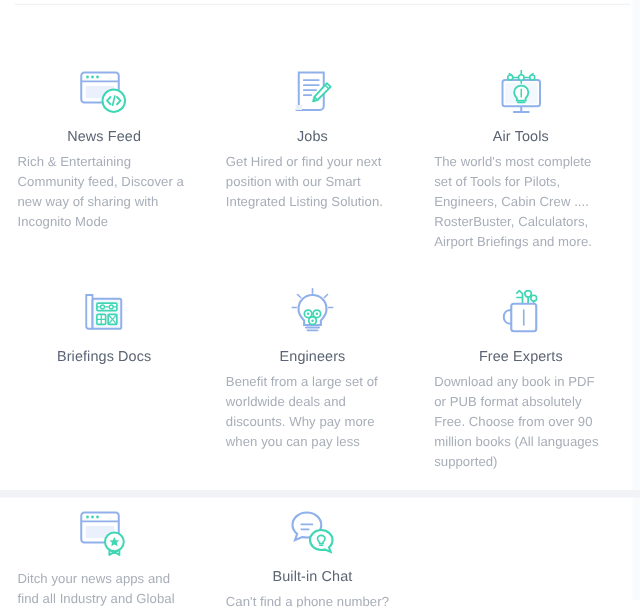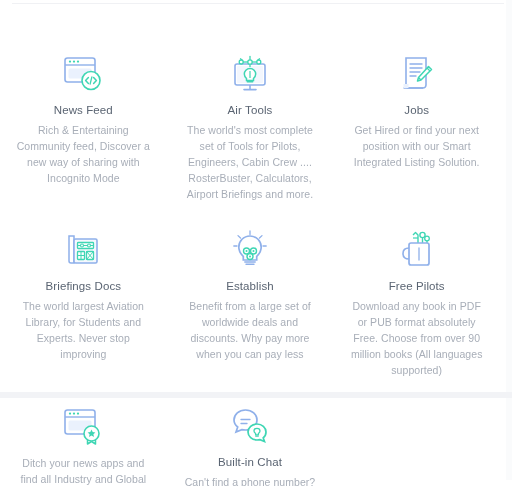--- a/index.html
+++ b/index.html
@@ -77,21 +77,20 @@
     font-size: 11.5px;
     color: #5a6472;
     margin-bottom: 4px;
     text-align: center;
     line-height: 15px;
     letter-spacing: 0.1px;
   }
   .feature-desc {
     font-size: 10.5px;
     color: #a8aeb8;
-    text-align: center;
     line-height: 16px;
     letter-spacing: 0.05px;
     max-width: 150px;
   }
 </style>
 </head>
 <body>
 
 <div id="page">
 
@@ -110,20 +109,39 @@
           <circle cx="18" cy="9.6" r="1.15" fill="#3fd6b4"></circle>
           <rect x="8.5" y="16.5" width="23" height="10" rx="1.5" fill="#eaf1fd"></rect>
           <circle cx="31" cy="28.5" r="9" fill="#ffffff" stroke="#3fd6b4" stroke-width="1.6"></circle>
           <path d="M28.4 25.6 L25.6 28.5 L28.4 31.4" stroke="#3fd6b4" stroke-width="1.5" stroke-linecap="round" stroke-linejoin="round" fill="none"></path>
           <path d="M33.6 25.6 L36.4 28.5 L33.6 31.4" stroke="#3fd6b4" stroke-width="1.5" stroke-linecap="round" stroke-linejoin="round" fill="none"></path>
           <path d="M31.9 24.8 L30.1 32.2" stroke="#3fd6b4" stroke-width="1.3" stroke-linecap="round"></path>
         </svg>
       </div>
       <div class="feature-title">News Feed</div>
       <div class="feature-desc">Rich &amp; Entertaining Community feed, Discover a new way of sharing with Incognito Mode</div>
+    </div>
+
+    <div class="feature">
+      <div class="icon-wrap">
+        <svg width="46" height="46" viewBox="0 0 46 46" fill="none">
+          <path d="M12 7 H32 V34 C32 35.6 30.6 37 29 37 H14.5 C13 37 12 35.8 12 34.3 Z" stroke="#8fb0ea" stroke-width="1.6" fill="#ffffff"></path>
+          <path d="M12 34.3 C12 35.8 11 37 9.5 37 H29" stroke="#8fb0ea" stroke-width="1.6" fill="none"></path>
+          <rect x="9.5" y="33" width="5" height="4" fill="#eaf1fd"></rect>
+          <path d="M16 13 H28" stroke="#8fb0ea" stroke-width="1.4" stroke-linecap="round"></path>
+          <path d="M16 17 H28" stroke="#8fb0ea" stroke-width="1.4" stroke-linecap="round"></path>
+          <path d="M16 21 H26" stroke="#8fb0ea" stroke-width="1.4" stroke-linecap="round"></path>
+          <path d="M16 25 H22" stroke="#8fb0ea" stroke-width="1.4" stroke-linecap="round"></path>
+          <path d="M34.5 15.5 L37.5 18.5 L27 29 L23.5 30 L24.5 26.5 Z" stroke="#3fd6b4" stroke-width="1.5" fill="#ffffff" stroke-linejoin="round"></path>
+          <path d="M33 17 L36 20" stroke="#3fd6b4" stroke-width="1.2"></path>
+          <path d="M24.5 26.5 L27 29" stroke="#3fd6b4" stroke-width="1.2"></path>
+        </svg>
+      </div>
+      <div class="feature-title">Jobs</div>
+      <div class="feature-desc">Get Hired or find your next position with our Smart Integrated Listing Solution.</div>
     </div>
 
     <div class="feature">
       <div class="icon-wrap">
         <svg width="46" height="46" viewBox="0 0 46 46" fill="none">
           <rect x="8" y="13" width="30" height="21" rx="2" stroke="#8fb0ea" stroke-width="1.6" fill="#ffffff"></rect>
           <rect x="10" y="15" width="26" height="17" rx="1" fill="#f3f7fe"></rect>
           <path d="M23 34 V38" stroke="#8fb0ea" stroke-width="1.6"></path>
           <path d="M17 38.6 H29" stroke="#8fb0ea" stroke-width="1.6" stroke-linecap="round"></path>
           <path d="M23 8.5 V5.5" stroke="#3fd6b4" stroke-width="1.3" stroke-linecap="round"></path>
@@ -139,55 +157,35 @@
           <path d="M23 20 V27" stroke="#3fd6b4" stroke-width="1.2"></path>
         </svg>
       </div>
       <div class="feature-title">Air Tools</div>
       <div class="feature-desc">The world's most complete set of Tools for Pilots, Engineers, Cabin Crew .... RosterBuster, Calculators, Airport Briefings and more.</div>
     </div>
 
     <div class="feature">
       <div class="icon-wrap">
         <svg width="46" height="46" viewBox="0 0 46 46" fill="none">
-          <path d="M12 7 H32 V34 C32 35.6 30.6 37 29 37 H14.5 C13 37 12 35.8 12 34.3 Z" stroke="#8fb0ea" stroke-width="1.6" fill="#ffffff"></path>
-          <path d="M12 34.3 C12 35.8 11 37 9.5 37 H29" stroke="#8fb0ea" stroke-width="1.6" fill="none"></path>
-          <rect x="9.5" y="33" width="5" height="4" fill="#eaf1fd"></rect>
-          <path d="M16 13 H28" stroke="#8fb0ea" stroke-width="1.4" stroke-linecap="round"></path>
-          <path d="M16 17 H28" stroke="#8fb0ea" stroke-width="1.4" stroke-linecap="round"></path>
-          <path d="M16 21 H26" stroke="#8fb0ea" stroke-width="1.4" stroke-linecap="round"></path>
-          <path d="M16 25 H22" stroke="#8fb0ea" stroke-width="1.4" stroke-linecap="round"></path>
-          <path d="M34.5 15.5 L37.5 18.5 L27 29 L23.5 30 L24.5 26.5 Z" stroke="#3fd6b4" stroke-width="1.5" fill="#ffffff" stroke-linejoin="round"></path>
-          <path d="M33 17 L36 20" stroke="#3fd6b4" stroke-width="1.2"></path>
-          <path d="M24.5 26.5 L27 29" stroke="#3fd6b4" stroke-width="1.2"></path>
-        </svg>
-      </div>
-      <div class="feature-title">Jobs</div>
-      <div class="feature-desc">Get Hired or find your next position with our Smart Integrated Listing Solution.</div>
-    </div>
-
-    <div class="feature">
-      <div class="icon-wrap">
-        <svg width="46" height="46" viewBox="0 0 46 46" fill="none">
           <path d="M9 9 H14 V36 H11 C9.9 36 9 35.1 9 34 Z" stroke="#8fb0ea" stroke-width="1.5" fill="#ffffff"></path>
           <rect x="14" y="12" width="23" height="24" rx="1.5" stroke="#8fb0ea" stroke-width="1.6" fill="#f5f8fe"></rect>
           <rect x="17.5" y="15.5" width="16" height="6" rx="0.8" stroke="#3fd6b4" stroke-width="1.3" fill="#ffffff"></rect>
           <path d="M17.5 18.5 H33.5" stroke="#3fd6b4" stroke-width="1.1"></path>
           <circle cx="22" cy="18.5" r="1.5" fill="#ffffff" stroke="#3fd6b4" stroke-width="1.1"></circle>
           <circle cx="29" cy="18.5" r="1.5" fill="#ffffff" stroke="#3fd6b4" stroke-width="1.1"></circle>
           <rect x="17.5" y="24.5" width="7" height="8" rx="0.8" stroke="#3fd6b4" stroke-width="1.3" fill="#ffffff"></rect>
           <path d="M17.5 28.5 H24.5" stroke="#3fd6b4" stroke-width="1"></path>
           <path d="M21 24.5 V32.5" stroke="#3fd6b4" stroke-width="1"></path>
           <rect x="26.5" y="24.5" width="7" height="8" rx="0.8" stroke="#3fd6b4" stroke-width="1.3" fill="#ffffff"></rect>
           <path d="M26.5 24.5 L33.5 32.5" stroke="#3fd6b4" stroke-width="1"></path>
           <path d="M33.5 24.5 L26.5 32.5" stroke="#3fd6b4" stroke-width="1"></path>
         </svg>
       </div>
       <div class="feature-title">Briefings Docs</div>
-      <div class="feature-desc">The world largest Aviation Library, for Students and Experts. Never stop improving</div>
     </div>
 
 
     <div class="feature">
       <div class="icon-wrap">
         <svg width="46" height="46" viewBox="0 0 46 46" fill="none">
           <path d="M23 7.5 V4" stroke="#8fb0ea" stroke-width="1.3" stroke-linecap="round"></path>
           <path d="M13.5 11 L11 8.6" stroke="#8fb0ea" stroke-width="1.3" stroke-linecap="round"></path>
           <path d="M32.5 11 L35 8.6" stroke="#8fb0ea" stroke-width="1.3" stroke-linecap="round"></path>
           <path d="M10 19 H6.8" stroke="#8fb0ea" stroke-width="1.3" stroke-linecap="round"></path>
@@ -196,39 +194,39 @@
           <path d="M17.8 35 H28.2" stroke="#8fb0ea" stroke-width="1.5" stroke-linecap="round"></path>
           <path d="M19 37.3 H27" stroke="#8fb0ea" stroke-width="1.4" stroke-linecap="round"></path>
           <circle cx="19.5" cy="24" r="3" stroke="#3fd6b4" stroke-width="1.4" fill="#ffffff"></circle>
           <circle cx="26.5" cy="24" r="3" stroke="#3fd6b4" stroke-width="1.4" fill="#ffffff"></circle>
           <circle cx="23" cy="29.5" r="3" stroke="#3fd6b4" stroke-width="1.4" fill="#ffffff"></circle>
           <circle cx="19.5" cy="24" r="1" fill="#3fd6b4"></circle>
           <circle cx="26.5" cy="24" r="1" fill="#3fd6b4"></circle>
           <circle cx="23" cy="29.5" r="1" fill="#3fd6b4"></circle>
         </svg>
       </div>
-      <div class="feature-title">Establish</div>
+      <div class="feature-title">Engineers</div>
       <div class="feature-desc">Benefit from a large set of worldwide deals and discounts. Why pay more when you can pay less</div>
     </div>
 
     <div class="feature">
       <div class="icon-wrap">
         <svg width="46" height="46" viewBox="0 0 46 46" fill="none">
           <path d="M19 8 L21.5 5.5 L24 8 V17" stroke="#3fd6b4" stroke-width="1.4" fill="#ffffff" stroke-linejoin="round"></path>
           <path d="M19 11 H24" stroke="#3fd6b4" stroke-width="1.2"></path>
           <circle cx="28.5" cy="8" r="2.6" stroke="#3fd6b4" stroke-width="1.4" fill="#ffffff"></circle>
           <path d="M28.5 10.6 V17" stroke="#3fd6b4" stroke-width="1.4"></path>
           <circle cx="33" cy="11.5" r="2.3" stroke="#3fd6b4" stroke-width="1.3" fill="#ffffff"></circle>
           <path d="M33 13.8 V17" stroke="#3fd6b4" stroke-width="1.3"></path>
           <rect x="15" y="16" width="20" height="22" rx="2" stroke="#8fb0ea" stroke-width="1.7" fill="#ffffff"></rect>
           <path d="M15 21 C11 21 9 23.5 9 26.5 C9 29.5 11 32 15 32" stroke="#8fb0ea" stroke-width="1.6" fill="none"></path>
           <path d="M25 21 V33" stroke="#8fb0ea" stroke-width="1.3" stroke-linecap="round"></path>
         </svg>
       </div>
-      <div class="feature-title">Free Pilots</div>
+      <div class="feature-title">Free Experts</div>
       <div class="feature-desc">Download any book in PDF or PUB format absolutely Free. Choose from over 90 million books (All languages supported)</div>
     </div>
 
     <div class="feature">
       <div class="icon-wrap">
         <svg width="46" height="44" viewBox="0 0 46 44" fill="none">
           <rect x="5" y="6" width="30" height="24" rx="2.5" stroke="#8fb0ea" stroke-width="1.6" fill="#ffffff"></rect>
           <path d="M5 13 H35" stroke="#8fb0ea" stroke-width="1.4"></path>
           <circle cx="10" cy="9.6" r="1.15" fill="#3fd6b4"></circle>
           <circle cx="14" cy="9.6" r="1.15" fill="#3fd6b4"></circle>

